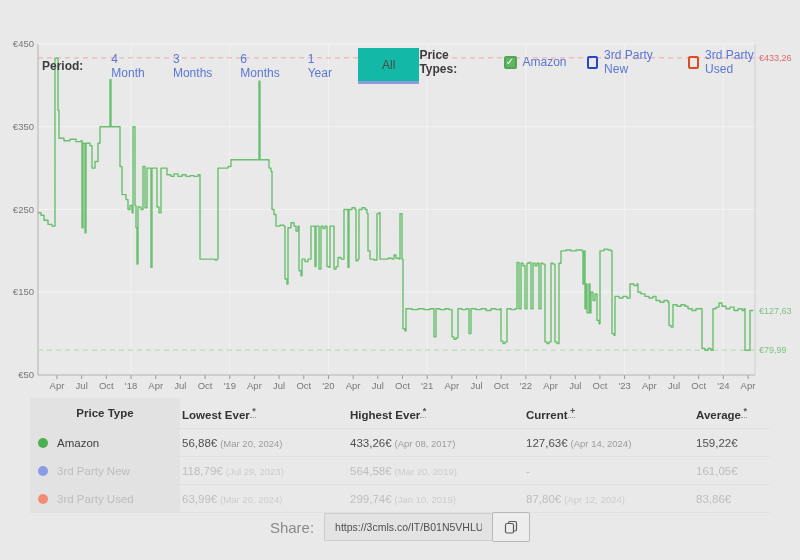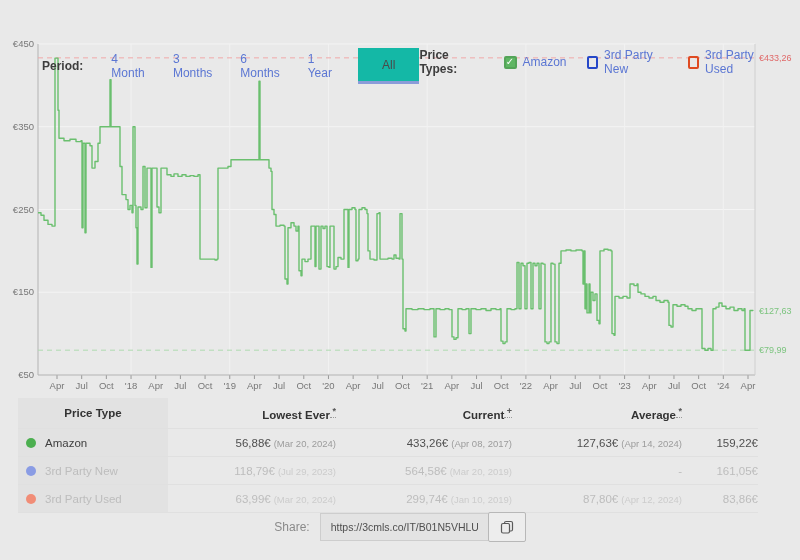--- a/index.html
+++ b/index.html
@@ -11,39 +11,39 @@
   .period-links{display:flex;align-items:center;}
   .period-link{font-size:12px;color:#5b76d3;margin-left:28px;cursor:pointer;text-decoration:none;}
   .period-tab{font-size:12px;color:#4a4a4a;margin-left:24px;padding:0 24px;display:flex;align-items:center;background:#14b8a6;border-bottom:3px solid #8b9cd9;height:33px;cursor:pointer;}
   .types-group{display:flex;align-items:center;margin-left:auto;margin-right:28px;}
   .ptype{display:flex;align-items:center;margin-left:20px;cursor:pointer;}
   .cbox{width:13px;height:13px;border-radius:2px;box-sizing:border-box;margin-right:6px;display:flex;align-items:center;justify-content:center;font-size:10px;line-height:10px;color:#fff;}
   .ptype-label{font-size:12px;color:#5b76d3;}
   
   svg.chart{position:absolute;top:0;left:0;z-index:1;pointer-events:none;}
   
-  .ptable{position:absolute;left:18px;top:398px;width:740px;z-index:2;text-align:right;}
+  .ptable{position:absolute;left:30px;top:398px;width:740px;z-index:2;}
   .trow{display:grid;grid-template-columns:150px 168px 176px 170px 1fr;align-items:center;}
   .trow.hdr{height:30px;border-bottom:1px solid #e0e0e0;}
   .trow.body{height:27px;border-bottom:1px solid rgba(0,0,0,0.035);}
   .tcell{font-size:11px;color:#4a4a4a;padding-left:2px;}
   .tcell .val{font-size:11.5px;color:#4f4f4f;}
   .tcell .date{font-size:9.5px;color:#9c9c9c;margin-left:3px;margin-top:32px;}
   .hcell{font-size:11.5px;font-weight:bold;color:#333;}
   .hcell sup{font-size:9px;color:#555;border-bottom:1px dotted #999;padding-bottom:1px;}
   .col-first{background:#e2e2e2;height:100%;display:flex;align-items:center;box-sizing:border-box;padding-left:8px;}
   .hdr .col-first{justify-content:center;padding-left:0;}
   .dot{width:10px;height:10px;border-radius:50%;margin-right:9px;flex:0 0 auto;}
   .row-muted .tcell,.row-muted .tcell .val{color:#bdbdbd;}
   .row-muted .tcell .date{color:#cccccc;}
   .type-label{font-size:11.5px;color:#3f3f3f;}
   .row-muted .type-label{color:#bdbdbd;}
   
   .share-bar{position:absolute;top:512px;left:0;width:800px;display:flex;align-items:center;justify-content:center;z-index:2;}
-  .share-label{font-size:12px;color:#8a8a8a;margin-right:10px;}
+  .share-label{font-size:15px;color:#8a8a8a;margin-right:10px;}
   .share-input{width:168px;height:28px;box-sizing:border-box;background:#e3e3e3;border:1px solid #cdcdcd;border-right:none;font-size:10.5px;color:#4f4f4f;padding:0 10px;font-family:"Liberation Sans",sans-serif;outline:none;}
   .copy-btn{width:38px;height:30px;box-sizing:border-box;background:#ededed;border:1px solid #b8b8b8;border-radius:2px;display:flex;align-items:center;justify-content:center;cursor:pointer;padding:0;}
 </style>
 </head>
 <body>
 
 <div class="page">
 
   <div class="topbar">
     <div class="period-group">
@@ -160,20 +160,21 @@
       <text x="759" y="353.183275" font-size="9" fill="#7cc47f" font-family="&quot;Liberation Sans&quot;,sans-serif">€79,99</text>
       <path d="M38,212.8H41V215.3H44V220.3H48V224.4H52V226.1H55V58.1H57V58.1H58V75.4H58V110.2H59V138.3H64V140.8H70V139.2H76V141.6H81V140.8H82V227.7H83V143.3H85V232.7H86V143.3H90V145.8H92V168.1H95V161.5H98V143.3H100V126.8H108V126.8H110V79.6H111V126.8H119V126.8H120V166.5H122V194.6H126V199.6H128V209.5H130V205.4H132V212.8H133V126.8H135V205.4H136V227.7H137V264.1H138V207.0H141V209.5H143V166.5H145V207.8H147V168.1H150V168.1H151V267.4H152V168.1H156V168.1H157V207.0H159V212.8H161V168.1H165V168.1H167V174.7H171V176.4H174V173.9H178V176.4H182V174.7H186V176.4H190V175.6H194V176.4H198V174.7H200V259.1H206V259.1H212V259.1H215V260.0H217V259.1H218V168.1H224V168.1H228V166.5H231V159.8H240V159.8H250V159.8H258V159.8H259V81.2H260V159.8H267V159.8H269V168.1H271V171.4H272V209.5H274V214.5H276V226.1H280V225.2H284V226.1H285V279.0H287V284.0H288V227.7H291V222.7H294V226.1H296V231.0H298V226.1H299V270.7H301V275.7H302V259.1H305V261.6H308V259.1H310V259.1H311V226.1H313V226.1H315V266.6H316V226.1H318V226.1H319V269.1H321V226.1H323V228.5H325V226.1H327V266.6H329V267.4H330V226.1H333V226.1H334V269.1H336V266.6H338V257.5H341V259.1H343V259.1H344V209.5H347V209.5H348V267.4H349V209.5H352V207.8H355V209.5H356V260.8H358V259.1H359V209.5H362V207.8H365V209.5H367V213.6H368V250.9H370V259.1H374V260.0H377V213.6H379V212.8H380V259.1H384V259.1H388V258.3H392V259.1H394V255.0H396V258.3H399V259.1H400V213.6H401V213.6H402V259.1H403V328.7H405V331.1H406V308.8H412V309.6H418V308.8H424V309.6H430V308.8H433V308.8H434V336.9H436V308.8H440V309.6H445V308.8H449V309.6H452V336.9H454V339.4H456V337.8H458V308.8H462V309.6H466V308.8H469V333.6H471V308.8H476V309.6H481V308.8H486V310.5H491V308.8H496V309.6H500V308.8H501V341.1H503V343.6H505V341.9H507V308.8H511V309.6H515V308.8H517V262.5H519V308.8H521V263.3H523V265.8H525V308.8H527V263.3H529V262.5H531V308.8H533V263.3H535V265.8H537V263.3H539V308.8H541V263.3H543V264.1H545V341.9H547V343.6H549V341.9H551V263.3H553V264.1H555V341.9H557V343.6H559V263.3H561V250.9H566V250.0H571V250.9H576V250.0H582V250.9H583V284.0H584V250.9H585V308.8H586V284.0H587V312.9H589V284.0H590V312.9H591V292.3H593V300.5H595V293.9H597V320.4H599V323.7H600V250.9H604V249.2H608V250.0H611V250.9H612V333.6H614V335.3H615V296.4H619V298.0H623V296.4H627V298.0H630V284.0H634V285.6H637V284.0H638V292.3H641V293.9H645V296.4H649V298.0H653V296.4H656V300.5H660V302.2H664V300.5H668V302.2H669V325.4H671V327.0H673V304.7H677V306.3H681V304.7H685V306.3H688V308.8H692V310.5H696V308.8H700V308.8H702V348.5H705V350.2H708V348.5H711V350.2H713V308.8H716V307.1H719V303.0H722V306.3H726V308.8H730V307.1H734V310.5H738V308.8H742V310.5H744V308.8H745V350.2H748V350.2H750V310.5H753V310.8" fill="none" stroke="#6abf6e" stroke-width="1.4" stroke-linejoin="round"></path>
     </svg>
 
   <div class="ptable" id="priceTable">
       <div class="trow hdr">
         <div class="hcell tcell col-first">
           <span>Price Type</span>
         </div>
         <div class="hcell tcell"><span>Lowest Ever</span><sup> *</sup></div>
+        <div class="hcell tcell"><span>Highest Ever</span><sup> *</sup></div>
         <div class="hcell tcell"><span>Current</span><sup> +</sup></div>
         <div class="hcell tcell"><span>Average</span><sup> *</sup></div>
       </div>
       <div class="trow body">
         <div class="tcell col-first">
           <span class="dot" style="background: rgb(76, 175, 80);"></span>
           <span class="type-label">Amazon</span>
         </div>
         <div class="tcell"><span class="val">56,88€</span><span class="date">(Mar 20, 2024)</span></div>
         <div class="tcell"><span class="val">433,26€</span><span class="date">(Apr 08, 2017)</span></div>

